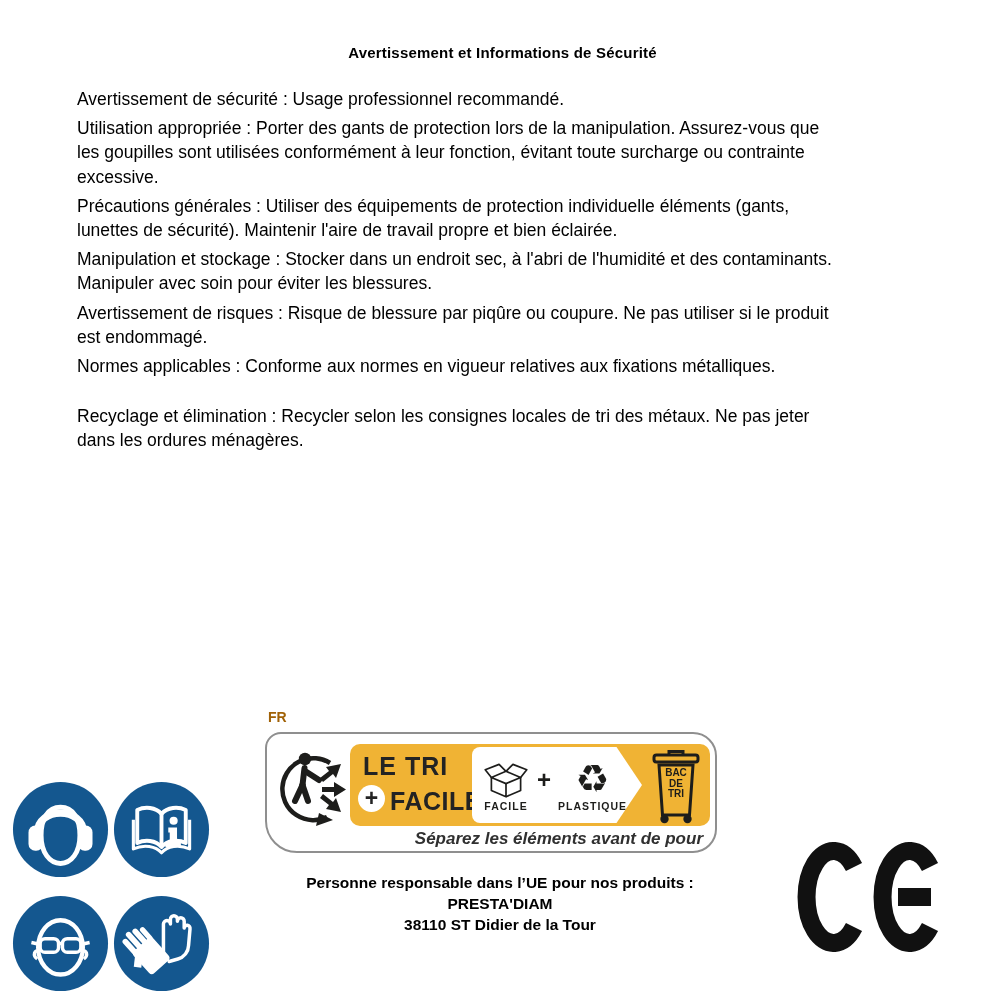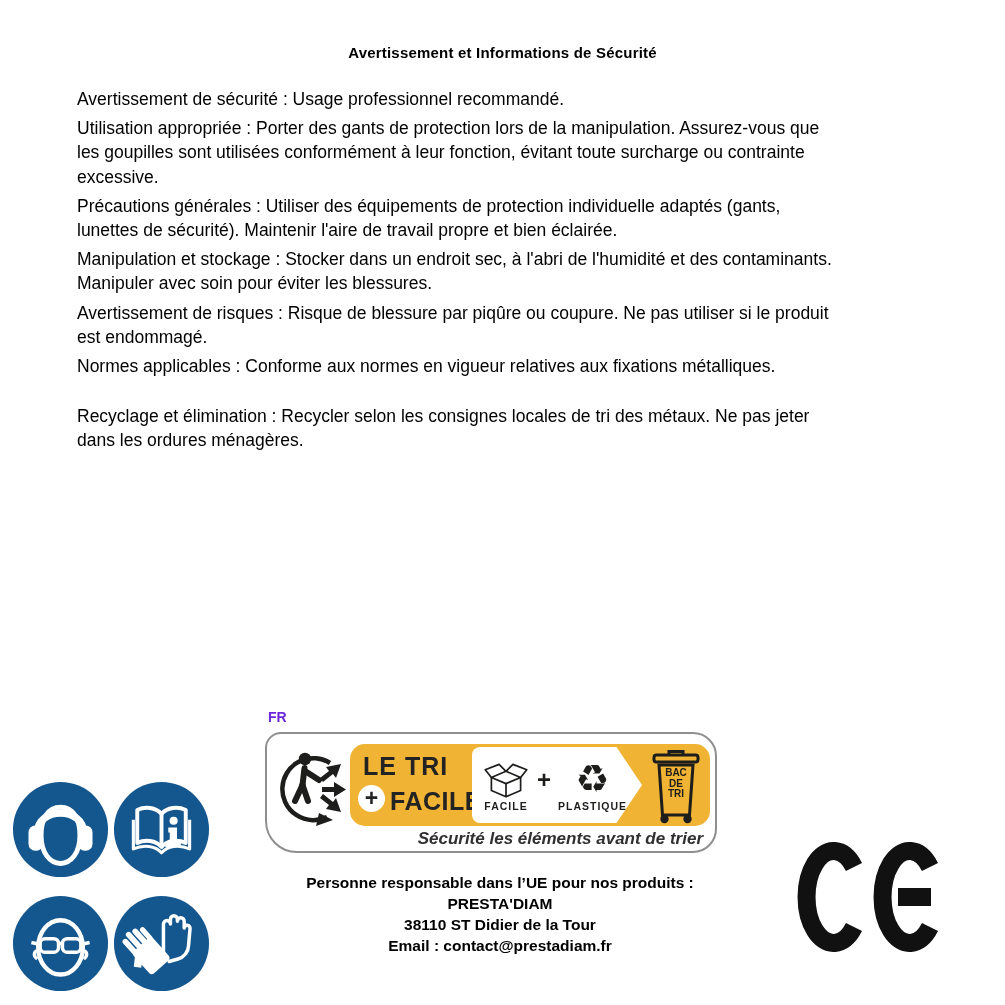--- a/index.html
+++ b/index.html
@@ -14,30 +14,30 @@
     font-size:15px;font-weight:bold;letter-spacing:.2px;
   }
   
   .body-text{
     position:absolute;left:72px;top:82px;width:868px;
     font-size:17.5px;line-height:24.2px;
   }
   .body-text p{margin:5px;white-space:pre-line;}
   .body-text p.recycle-par{margin-top:26px;}
   
-  .fr-label{position:absolute;left:268px;top:709px;font-size:14px;font-weight:bold;color:#6d28d9;}
+  .fr-label{position:absolute;left:268px;top:709px;font-size:14px;font-weight:bold;color:#a16207;}
   .tri-box{
     position:absolute;left:265px;top:732px;width:452px;height:121px;
     background:#fff;border:2px solid #8f8f8f;border-radius:16px 24px 24px 32px;
     box-sizing:border-box;
   }
   .triman{position:absolute;left:8px;top:7px;width:80px;height:96px;}
   .tri-banner{
     position:absolute;left:83px;top:10px;width:360px;height:82px;
-    background:#F0B334;border-radius:15px;
+    background:#F0B334;border-radius:10px;
   }
   .letri{position:absolute;left:13px;top:8px;font-size:25px;font-weight:800;letter-spacing:1px;color:#232323;}
   .plus-circle{
     position:absolute;left:8px;top:41px;width:27px;height:27px;border-radius:50%;
     background:#fff;color:#232323;font-size:23px;font-weight:800;
     text-align:center;line-height:26px;
   }
   .facile{position:absolute;left:40px;top:43px;font-size:25px;font-weight:800;letter-spacing:.5px;color:#232323;}
   .tri-chevron{
     position:absolute;left:122px;top:3px;width:170px;height:76px;background:#fff;
@@ -78,21 +78,21 @@
 </head>
 <body>
 
 <div class="doc-title">Avertissement et Informations de Sécurité</div>
 
 <div class="body-text">
   <p>Avertissement de sécurité : Usage professionnel recommandé.</p>
   <p>Utilisation appropriée : Porter des gants de protection lors de la manipulation. Assurez-vous que
 les goupilles sont utilisées conformément à leur fonction, évitant toute surcharge ou contrainte
 excessive.</p>
-  <p>Précautions générales : Utiliser des équipements de protection individuelle adaptés (gants,
+  <p>Précautions générales : Utiliser des équipements de protection individuelle éléments (gants,
 lunettes de sécurité). Maintenir l'aire de travail propre et bien éclairée.</p>
   <p>Manipulation et stockage : Stocker dans un endroit sec, à l'abri de l'humidité et des contaminants.
 Manipuler avec soin pour éviter les blessures.</p>
   <p>Avertissement de risques : Risque de blessure par piqûre ou coupure. Ne pas utiliser si le produit
 est endommagé.</p>
   <p>Normes applicables : Conforme aux normes en vigueur relatives aux fixations métalliques.</p>
   <p class="recycle-par">Recyclage et élimination : Recycler selon les consignes locales de tri des métaux. Ne pas jeter
 dans les ordures ménagères.</p>
 </div>
 
@@ -153,21 +153,21 @@
         <circle cx="38.5" cy="71" r="4.2" fill="#1d1d1b"></circle>
       </svg>
       <div class="bin-text">
         <div>BAC</div>
         <div>DE</div>
         <div>TRI</div>
       </div>
     </div>
   </div>
 
-  <div class="tri-caption">Sécurité les éléments avant de trier</div>
+  <div class="tri-caption">Séparez les éléments avant de pour</div>
 </div>
 
 <div class="icon-grid">
 
   <svg class="m-icon" viewBox="0 0 100 100" aria-hidden="true">
     <circle cx="50" cy="50" r="49" fill="#14578F"></circle>
     <path d="M50,27 C63,27 70,39 70,56 C70,74 61,85 50,85 C39,85 30,74 30,56 C30,39 37,27 50,27 Z" fill="none" stroke="#fff" stroke-width="5"></path>
     <path d="M26,54 C26,26 74,26 74,54" fill="none" stroke="#fff" stroke-width="7.5"></path>
     <rect x="17" y="46" width="15" height="26" rx="7" fill="#fff"></rect>
     <rect x="68" y="46" width="15" height="26" rx="7" fill="#fff"></rect>
@@ -209,21 +209,20 @@
       <rect x="49" y="34" width="5.4" height="17" rx="2.7"></rect>
       <path d="M27.5,52 l-8,7 5,6 7,-6 z"></path>
     </g>
   </svg>
 </div>
 
 <div class="responsible">
   <div>Personne responsable dans l’UE pour nos produits :</div>
   <div>PRESTA'DIAM</div>
   <div>38110 ST Didier de la Tour</div>
-  <div>Email : contact@prestadiam.fr</div>
 </div>
 
 <svg class="ce-mark" viewBox="0 0 146 110" aria-hidden="true">
   <g fill="none" stroke="#111" stroke-width="18">
     <path d="M57,25 A27,46 0 1 0 57,85"></path>
     <path d="M133,25 A27,46 0 1 0 133,85"></path>
     <path d="M101,55 H134"></path>
   </g>
 </svg>
 

